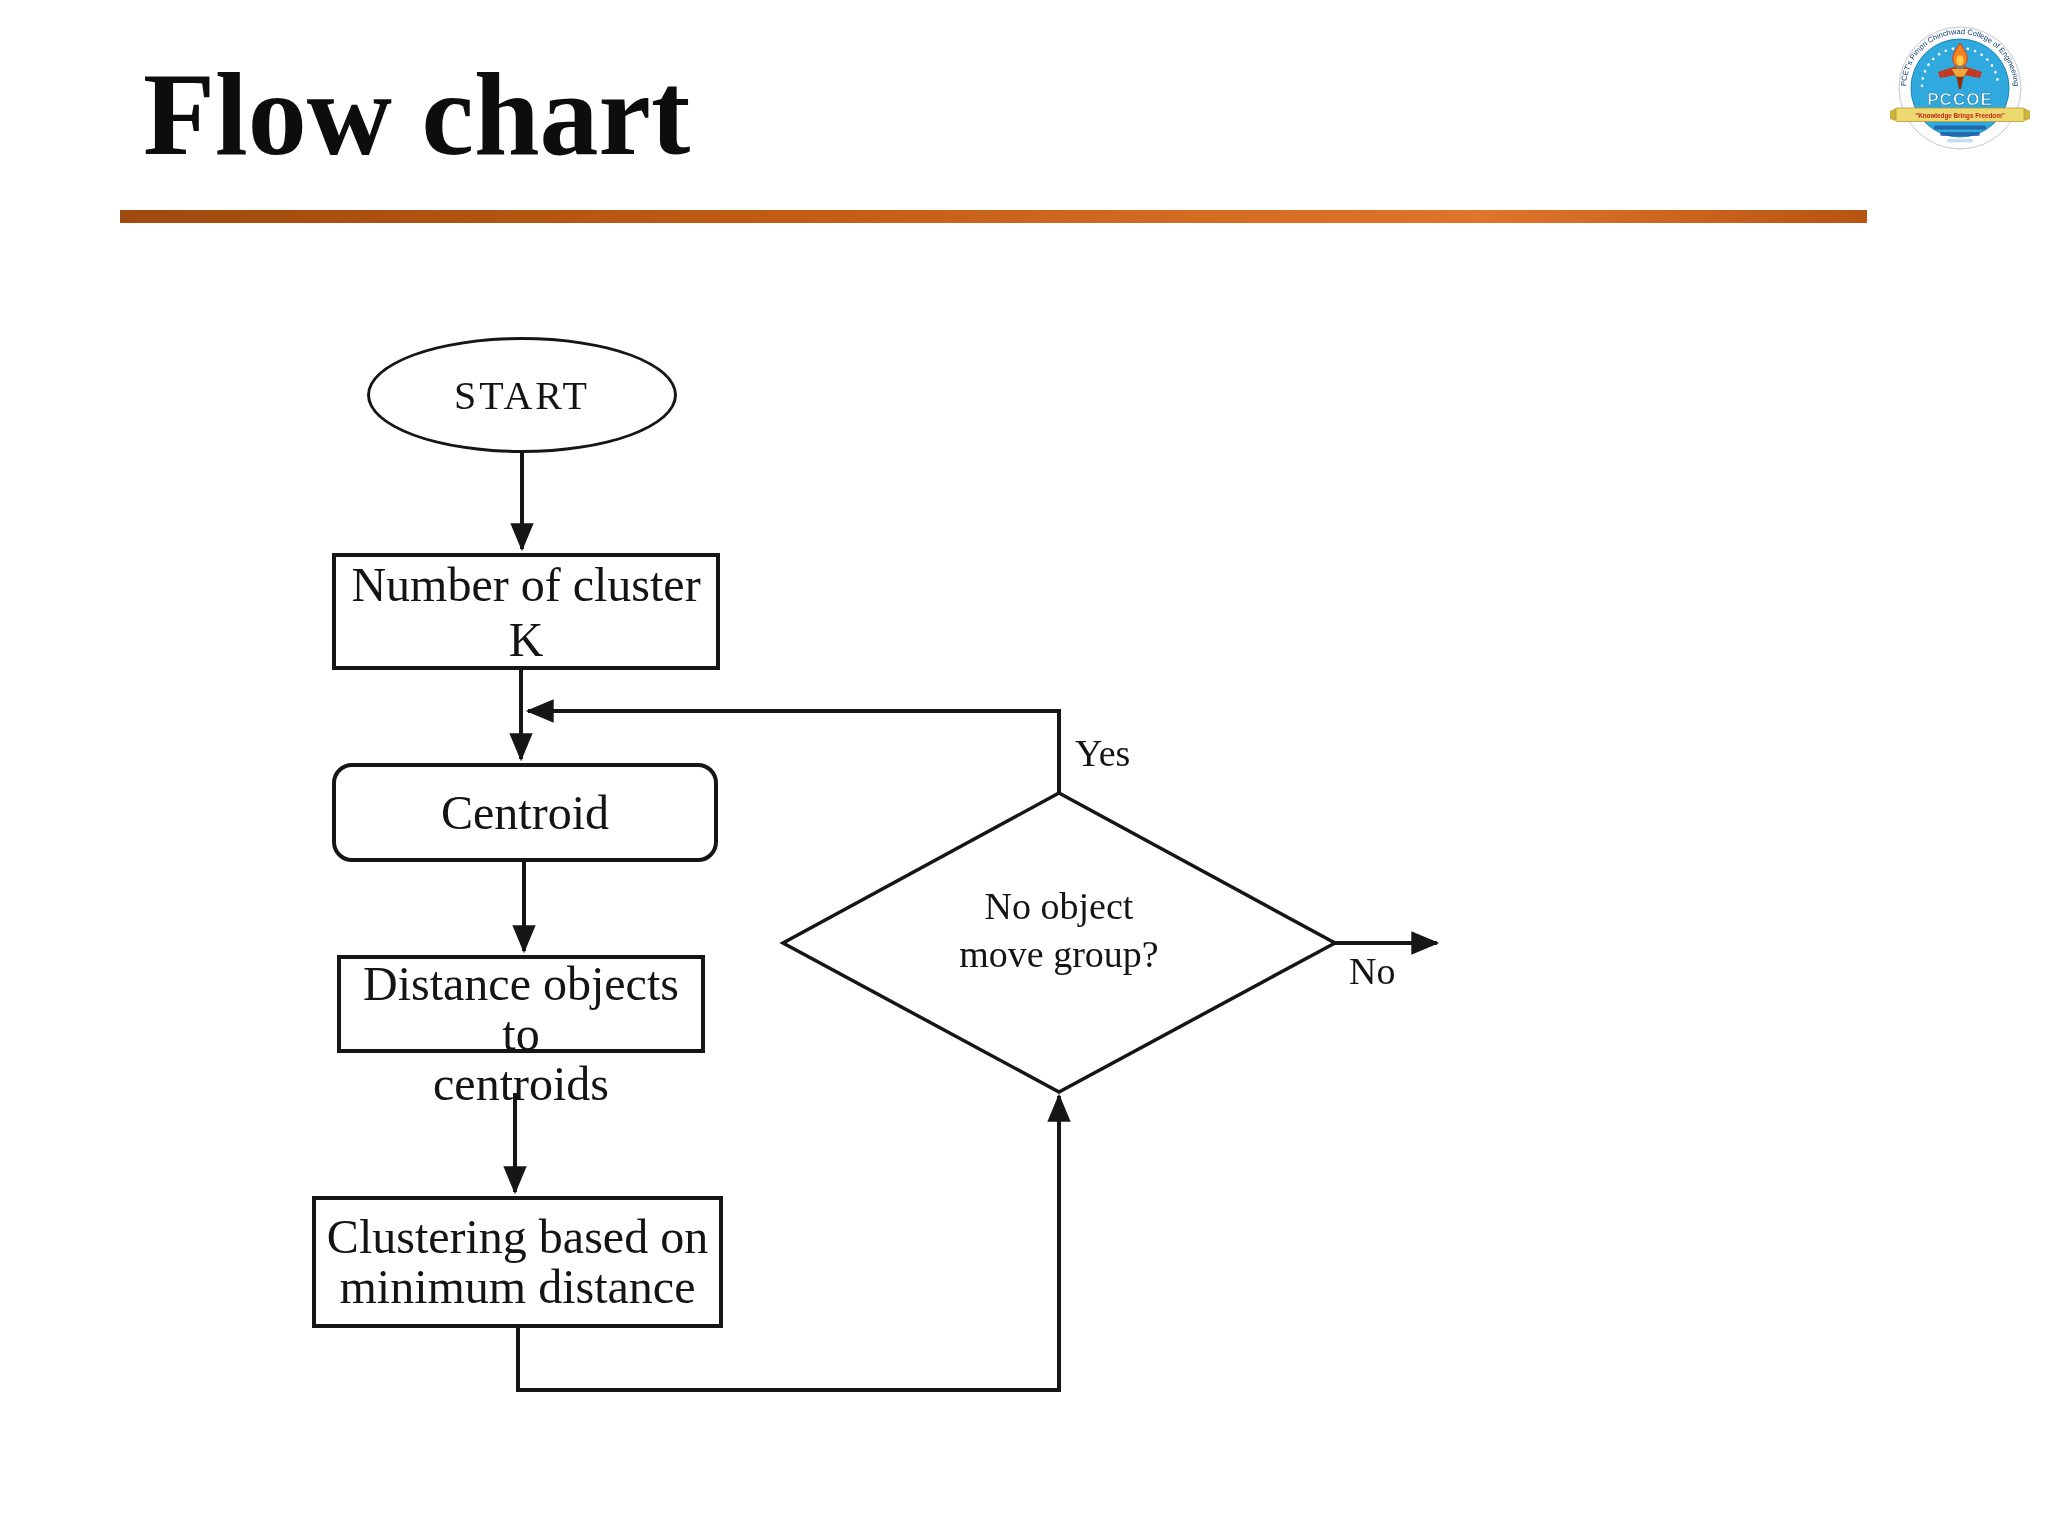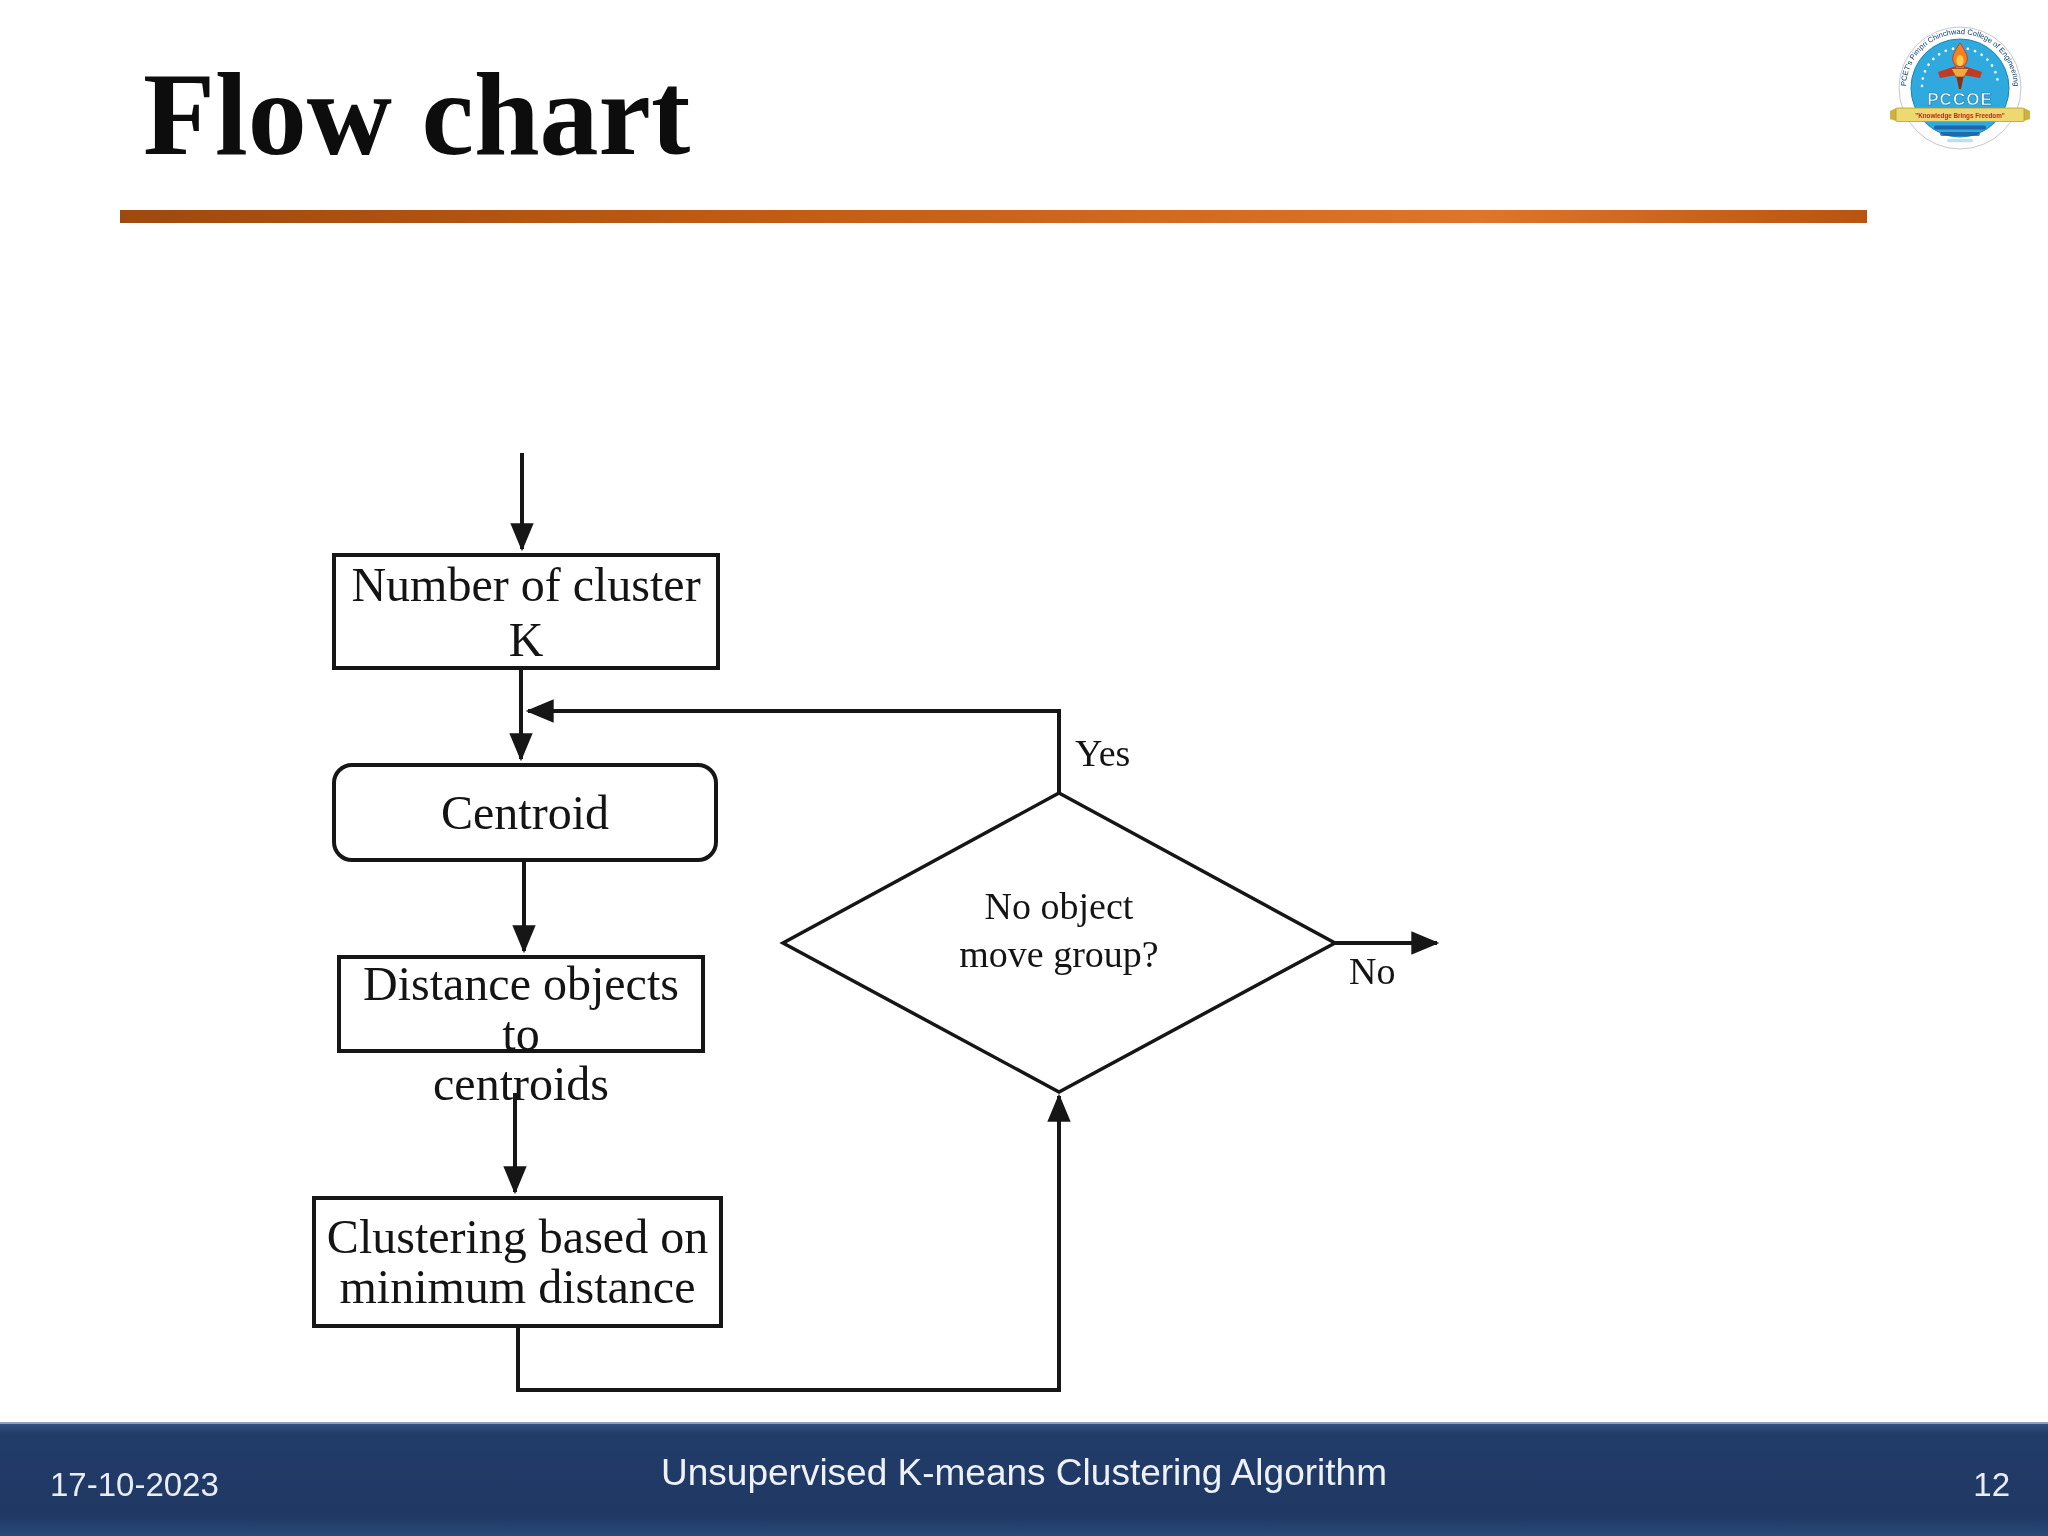--- a/index.html
+++ b/index.html
@@ -92,20 +92,23 @@
     <polygon points="1059,793 1335,943 1059,1092 783,943" fill="#ffffff" stroke="#161616" stroke-width="3.5"></polygon>
     <path d="M522 453 L522 549" fill="none" stroke="#161616" stroke-width="4" marker-end="url(#arrow)"></path>
     <path d="M521 670 L521 759" fill="none" stroke="#161616" stroke-width="4" marker-end="url(#arrow)"></path>
     <path d="M1059 793 L1059 711 L528 711" fill="none" stroke="#161616" stroke-width="4" marker-end="url(#arrow)"></path>
     <path d="M524 862 L524 951" fill="none" stroke="#161616" stroke-width="4" marker-end="url(#arrow)"></path>
     <path d="M515 1093 L515 1192" fill="none" stroke="#161616" stroke-width="4" marker-end="url(#arrow)"></path>
     <path d="M518 1328 L518 1390 L1059 1390 L1059 1096" fill="none" stroke="#161616" stroke-width="4" marker-end="url(#arrow)"></path>
     <path d="M1335 943 L1437 943" fill="none" stroke="#161616" stroke-width="4" marker-end="url(#arrow)"></path>
   </svg>
 
+  <div class="node terminator" id="node-start">
+    <span>START</span>
+  </div>
 
   <div class="node" id="node-k">
     <span>Number of cluster K</span>
   </div>
 
   <div class="node" id="node-centroid">
     <span>Centroid</span>
   </div>
 
   <div class="node" id="node-distance">
@@ -120,19 +123,14 @@
 
   <div class="decision-label">
     <div>No object</div>
     <div>move group?</div>
   </div>
 
 
   <div class="edge-label" id="label-yes">Yes</div>
   <div class="edge-label" id="label-no">No</div>
 
-  <div class="footer">
-    <div class="footer-date">17-10-2023</div>
-    <div class="footer-title">Unsupervised K-means Clustering Algorithm</div>
-    <div class="footer-page">12</div>
-  </div>
 
 </div>
 
 </body></html>

